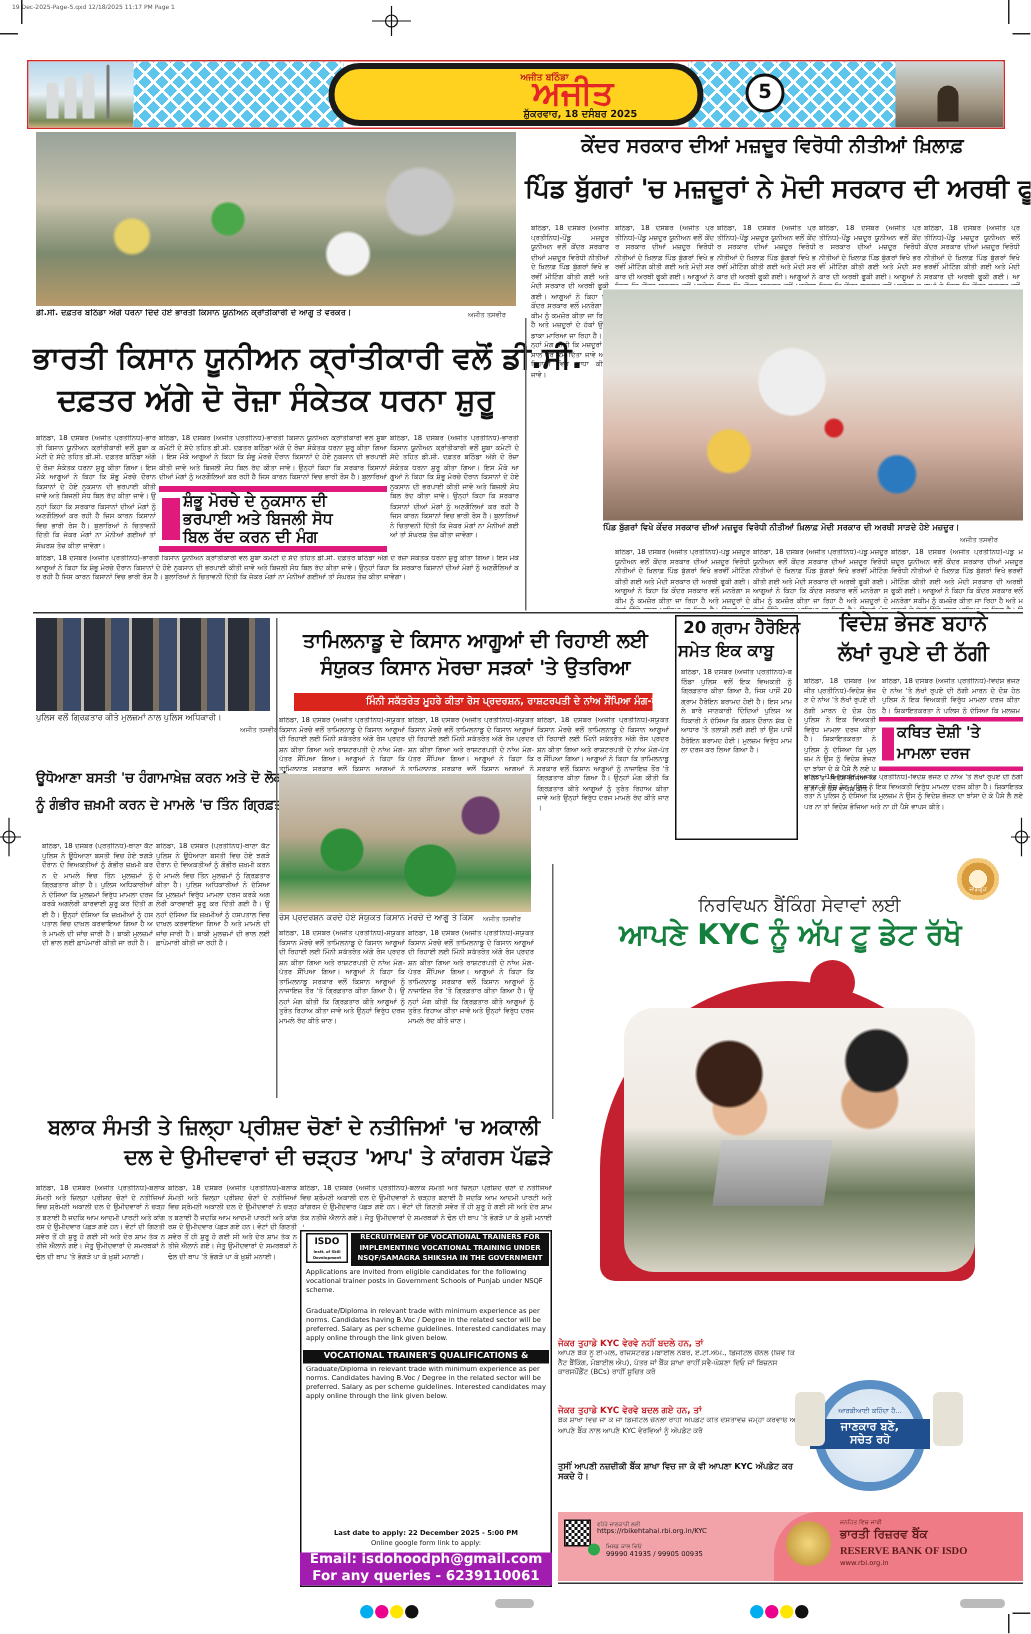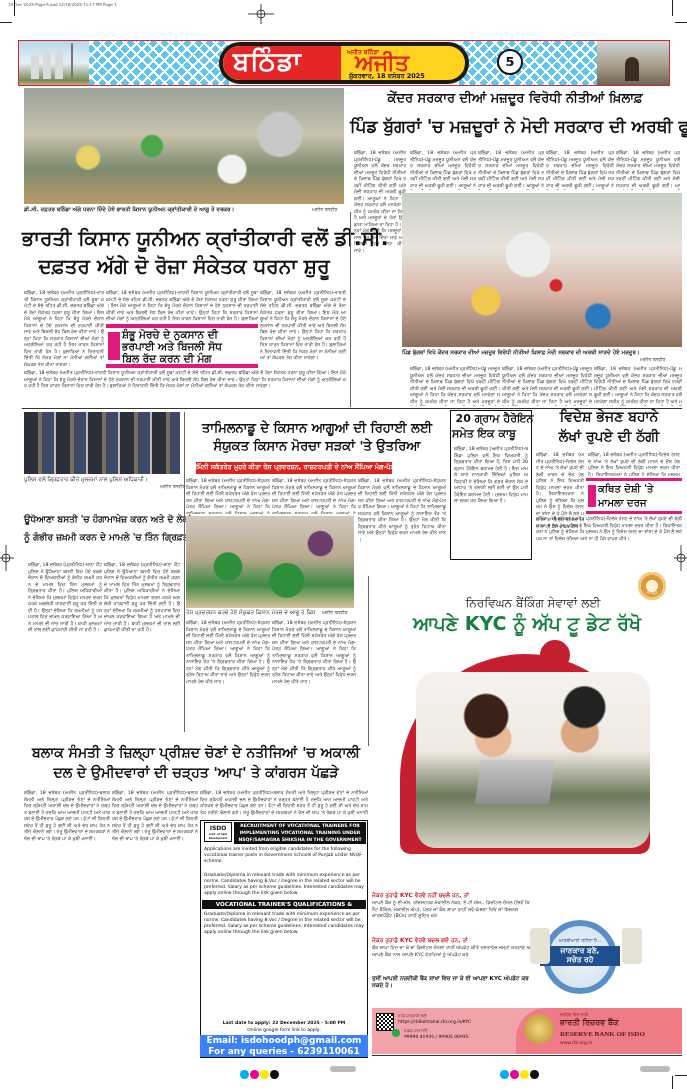--- a/index.html
+++ b/index.html
@@ -54,21 +54,21 @@
   .rbi-bar { background: #f2a3a9; }
   .rbi-logo-bg { background: #ee7b86; border-radius: 30px 0 0 0; }
   .rbi-seal { border-radius: 50%; background: radial-gradient(circle, #f2d77a, #b8892f); }
   .qr { background: repeating-conic-gradient(#111 0 25%, #fff 0 50%) 0 0/4px 4px; border: 1px solid #111; }
   .gold-badge { border-radius: 50%; background: radial-gradient(circle, #fff1d2 0 30%, #d79a3c 31% 55%, #f4c879 56% 70%, #c48630 71%); }
   
   .jobs-box { border: 1px solid #111; background: #fff; }
   .jobs-head { background: #111; color: #fff; font-size: 5.6px; font-weight: bold; text-align: center; line-height: 7px; }
   .jobs-sub { background: #111; color: #fff; font-size: 5.6px; font-weight: bold; text-align: center; line-height: 8px; }
   .jobs-text { font-size: 4.5px; line-height: 6px; color: #111; }
-  .jobs-foot { background: #3b82f6; color: #fff; font-size: 9px; font-weight: bold; text-align: center; line-height: 11px; }
+  .jobs-foot { background: #a21caf; color: #fff; font-size: 9px; font-weight: bold; text-align: center; line-height: 11px; }
   .reg-dot { width: 9px; height: 9px; border-radius: 50%; display: inline-block; margin-right: 1px; }
 </style>
 </head>
 <body>
 
 <div class="abs print-line">19 Dec-2025-Page-5.qxd  12/18/2025  11:17 PM  Page 1</div>
 <div class="abs crop" style="left:0;top:22px;width:12px;height:0.7px;"></div>
 <div class="abs crop" style="left:14px;top:0;width:0.7px;height:16px;"></div>
 <div class="abs crop" style="left:675px;top:22px;width:12px;height:0.7px;"></div>
 <div class="abs crop" style="left:672px;top:0;width:0.7px;height:16px;"></div>
@@ -97,23 +97,20 @@
 <div class="abs masthead">
   <div class="abs mh-photo-left">
     <div class="tower" style="left:12px;height:24px;"></div>
     <div class="tower" style="left:24px;height:28px;"></div>
     <div class="tower" style="left:36px;height:30px;"></div>
     <div class="tower" style="left:52px;width:2px;height:36px;background:#777;"></div>
   </div>
   <div class="abs diamonds" style="left:70px;top:0;width:140px;"></div>
   <div class="abs diamonds" style="left:440px;top:0;width:140px;"></div>
   <div class="abs pill">
-    <div class="abs pill-red">
-      <div class="abs city-name">ਬਠਿੰਡਾ</div>
-    </div>
     <div class="abs brand-small">ਅਜੀਤ ਬਠਿੰਡਾ</div>
     <div class="abs brand-name">ਅਜੀਤ</div>
     <div class="abs brand-date">ਸ਼ੁੱਕਰਵਾਰ, 18 ਦਸੰਬਰ 2025</div>
   </div>
   <div class="abs page-num">5</div>
   <div class="abs mh-photo-right">
     <div style="position:absolute;left:28px;top:16px;width:14px;height:24px;background:#3a2e22;border-radius:7px 7px 0 0;"></div>
   </div>
 </div>
 
@@ -159,21 +156,21 @@
 <div class="abs caption" style="left:24px;top:476px;width:160px;font-weight:normal;">ਪੁਲਿਸ ਵਲੋਂ ਗ੍ਰਿਫ਼ਤਾਰ ਕੀਤੇ ਮੁਲਜ਼ਮਾਂ ਨਾਲ ਪੁਲਿਸ ਅਧਿਕਾਰੀ।</div>
 <div class="abs credit" style="left:160px;top:484px;">ਅਜੀਤ ਤਸਵੀਰ</div>
 <div class="abs hl" style="left:24px;top:514px;width:160px;font-size:9px;text-align:left;">ਊਧੋਆਣਾ ਬਸਤੀ 'ਚ ਹੰਗਾਮਾਖ਼ੇਜ਼ ਕਰਨ ਅਤੇ ਦੋ ਲੋਕਾਂ</div>
 <div class="abs hl" style="left:24px;top:532px;width:160px;font-size:9px;text-align:left;">ਨੂੰ ਗੰਭੀਰ ਜ਼ਖ਼ਮੀ ਕਰਨ ਦੇ ਮਾਮਲੇ 'ਚ ਤਿੰਨ ਗ੍ਰਿਫ਼ਤਾਰ</div>
 <div class="abs body-text" style="left:28px;top:562px;width:74px;height:172px;">ਬਠਿੰਡਾ, 18 ਦਸੰਬਰ (ਪ੍ਰਤੀਨਿਧ)-ਥਾਣਾ ਕੈਂਟ ਪੁਲਿਸ ਨੇ ਊਧੋਆਣਾ ਬਸਤੀ ਵਿਚ ਹੋਏ ਝਗੜੇ ਦੌਰਾਨ ਦੋ ਵਿਅਕਤੀਆਂ ਨੂੰ ਗੰਭੀਰ ਜ਼ਖ਼ਮੀ ਕਰਨ ਦੇ ਮਾਮਲੇ ਵਿਚ ਤਿੰਨ ਮੁਲਜ਼ਮਾਂ ਨੂੰ ਗ੍ਰਿਫ਼ਤਾਰ ਕੀਤਾ ਹੈ। ਪੁਲਿਸ ਅਧਿਕਾਰੀਆਂ ਨੇ ਦੱਸਿਆ ਕਿ ਮੁਲਜ਼ਮਾਂ ਵਿਰੁੱਧ ਮਾਮਲਾ ਦਰਜ ਕਰਕੇ ਅਗਲੇਰੀ ਕਾਰਵਾਈ ਸ਼ੁਰੂ ਕਰ ਦਿੱਤੀ ਗਈ ਹੈ। ਉਨ੍ਹਾਂ ਦੱਸਿਆ ਕਿ ਜ਼ਖ਼ਮੀਆਂ ਨੂੰ ਹਸਪਤਾਲ ਵਿਚ ਦਾਖ਼ਲ ਕਰਵਾਇਆ ਗਿਆ ਹੈ ਅਤੇ ਮਾਮਲੇ ਦੀ ਜਾਂਚ ਜਾਰੀ ਹੈ। ਬਾਕੀ ਮੁਲਜ਼ਮਾਂ ਦੀ ਭਾਲ ਲਈ ਛਾਪੇਮਾਰੀ ਕੀਤੀ ਜਾ ਰਹੀ ਹੈ।</div>
 <div class="abs body-text" style="left:104px;top:562px;width:76px;height:172px;">ਬਠਿੰਡਾ, 18 ਦਸੰਬਰ (ਪ੍ਰਤੀਨਿਧ)-ਥਾਣਾ ਕੈਂਟ ਪੁਲਿਸ ਨੇ ਊਧੋਆਣਾ ਬਸਤੀ ਵਿਚ ਹੋਏ ਝਗੜੇ ਦੌਰਾਨ ਦੋ ਵਿਅਕਤੀਆਂ ਨੂੰ ਗੰਭੀਰ ਜ਼ਖ਼ਮੀ ਕਰਨ ਦੇ ਮਾਮਲੇ ਵਿਚ ਤਿੰਨ ਮੁਲਜ਼ਮਾਂ ਨੂੰ ਗ੍ਰਿਫ਼ਤਾਰ ਕੀਤਾ ਹੈ। ਪੁਲਿਸ ਅਧਿਕਾਰੀਆਂ ਨੇ ਦੱਸਿਆ ਕਿ ਮੁਲਜ਼ਮਾਂ ਵਿਰੁੱਧ ਮਾਮਲਾ ਦਰਜ ਕਰਕੇ ਅਗਲੇਰੀ ਕਾਰਵਾਈ ਸ਼ੁਰੂ ਕਰ ਦਿੱਤੀ ਗਈ ਹੈ। ਉਨ੍ਹਾਂ ਦੱਸਿਆ ਕਿ ਜ਼ਖ਼ਮੀਆਂ ਨੂੰ ਹਸਪਤਾਲ ਵਿਚ ਦਾਖ਼ਲ ਕਰਵਾਇਆ ਗਿਆ ਹੈ ਅਤੇ ਮਾਮਲੇ ਦੀ ਜਾਂਚ ਜਾਰੀ ਹੈ। ਬਾਕੀ ਮੁਲਜ਼ਮਾਂ ਦੀ ਭਾਲ ਲਈ ਛਾਪੇਮਾਰੀ ਕੀਤੀ ਜਾ ਰਹੀ ਹੈ।</div>
 <div class="abs col-rule" style="left:184px;top:412px;height:320px;"></div>
 
 <div class="abs hl" style="left:186px;top:420px;width:262px;font-size:13px;">ਤਾਮਿਲਨਾਡੂ ਦੇ ਕਿਸਾਨ ਆਗੂਆਂ ਦੀ ਰਿਹਾਈ ਲਈ</div>
 <div class="abs hl" style="left:186px;top:438px;width:262px;font-size:13px;">ਸੰਯੁਕਤ ਕਿਸਾਨ ਮੋਰਚਾ ਸੜਕਾਂ 'ਤੇ ਉਤਰਿਆ</div>
-<div class="abs red-strip" style="left:196px;top:462px;width:196px;height:12px;">ਮਿੰਨੀ ਸਕੱਤਰੇਤ ਮੂਹਰੇ ਕੀਤਾ ਰੋਸ ਪ੍ਰਦਰਸ਼ਨ, ਰਾਸ਼ਟਰਪਤੀ ਦੇ ਨਾਂਅ ਸੌਂਪਿਆ ਮੰਗ-ਪੱਤਰ</div>
+<div class="abs red-strip" style="left:196px;top:462px;width:239px;height:12px;padding-left:48px;">ਮਿੰਨੀ ਸਕੱਤਰੇਤ ਮੂਹਰੇ ਕੀਤਾ ਰੋਸ ਪ੍ਰਦਰਸ਼ਨ, ਰਾਸ਼ਟਰਪਤੀ ਦੇ ਨਾਂਅ ਸੌਂਪਿਆ ਮੰਗ-ਪੱਤਰ</div>
 <div class="abs body-text" style="left:186px;top:478px;width:84px;height:36px;">ਬਠਿੰਡਾ, 18 ਦਸੰਬਰ (ਅਜੀਤ ਪ੍ਰਤੀਨਿਧ)-ਸੰਯੁਕਤ ਕਿਸਾਨ ਮੋਰਚੇ ਵਲੋਂ ਤਾਮਿਲਨਾਡੂ ਦੇ ਕਿਸਾਨ ਆਗੂਆਂ ਦੀ ਰਿਹਾਈ ਲਈ ਮਿੰਨੀ ਸਕੱਤਰੇਤ ਅੱਗੇ ਰੋਸ ਪ੍ਰਦਰਸ਼ਨ ਕੀਤਾ ਗਿਆ ਅਤੇ ਰਾਸ਼ਟਰਪਤੀ ਦੇ ਨਾਂਅ ਮੰਗ-ਪੱਤਰ ਸੌਂਪਿਆ ਗਿਆ। ਆਗੂਆਂ ਨੇ ਕਿਹਾ ਕਿ ਤਾਮਿਲਨਾਡੂ ਸਰਕਾਰ ਵਲੋਂ ਕਿਸਾਨ ਆਗੂਆਂ ਨੂੰ ਨਾਜਾਇਜ਼ ਤੌਰ 'ਤੇ ਗ੍ਰਿਫ਼ਤਾਰ ਕੀਤਾ ਗਿਆ ਹੈ। ਉਨ੍ਹਾਂ ਮੰਗ ਕੀਤੀ ਕਿ ਗ੍ਰਿਫ਼ਤਾਰ ਕੀਤੇ ਆਗੂਆਂ ਨੂੰ ਤੁਰੰਤ ਰਿਹਾਅ ਕੀਤਾ ਜਾਵੇ ਅਤੇ ਉਨ੍ਹਾਂ ਵਿਰੁੱਧ ਦਰਜ ਮਾਮਲੇ ਰੱਦ ਕੀਤੇ ਜਾਣ।</div>
 <div class="abs body-text" style="left:272px;top:478px;width:84px;height:36px;">ਬਠਿੰਡਾ, 18 ਦਸੰਬਰ (ਅਜੀਤ ਪ੍ਰਤੀਨਿਧ)-ਸੰਯੁਕਤ ਕਿਸਾਨ ਮੋਰਚੇ ਵਲੋਂ ਤਾਮਿਲਨਾਡੂ ਦੇ ਕਿਸਾਨ ਆਗੂਆਂ ਦੀ ਰਿਹਾਈ ਲਈ ਮਿੰਨੀ ਸਕੱਤਰੇਤ ਅੱਗੇ ਰੋਸ ਪ੍ਰਦਰਸ਼ਨ ਕੀਤਾ ਗਿਆ ਅਤੇ ਰਾਸ਼ਟਰਪਤੀ ਦੇ ਨਾਂਅ ਮੰਗ-ਪੱਤਰ ਸੌਂਪਿਆ ਗਿਆ। ਆਗੂਆਂ ਨੇ ਕਿਹਾ ਕਿ ਤਾਮਿਲਨਾਡੂ ਸਰਕਾਰ ਵਲੋਂ ਕਿਸਾਨ ਆਗੂਆਂ ਨੂੰ ਨਾਜਾਇਜ਼ ਤੌਰ 'ਤੇ ਗ੍ਰਿਫ਼ਤਾਰ ਕੀਤਾ ਗਿਆ ਹੈ। ਉਨ੍ਹਾਂ ਮੰਗ ਕੀਤੀ ਕਿ ਗ੍ਰਿਫ਼ਤਾਰ ਕੀਤੇ ਆਗੂਆਂ ਨੂੰ ਤੁਰੰਤ ਰਿਹਾਅ ਕੀਤਾ ਜਾਵੇ ਅਤੇ ਉਨ੍ਹਾਂ ਵਿਰੁੱਧ ਦਰਜ ਮਾਮਲੇ ਰੱਦ ਕੀਤੇ ਜਾਣ।</div>
 <div class="abs body-text" style="left:358px;top:478px;width:88px;height:98px;">ਬਠਿੰਡਾ, 18 ਦਸੰਬਰ (ਅਜੀਤ ਪ੍ਰਤੀਨਿਧ)-ਸੰਯੁਕਤ ਕਿਸਾਨ ਮੋਰਚੇ ਵਲੋਂ ਤਾਮਿਲਨਾਡੂ ਦੇ ਕਿਸਾਨ ਆਗੂਆਂ ਦੀ ਰਿਹਾਈ ਲਈ ਮਿੰਨੀ ਸਕੱਤਰੇਤ ਅੱਗੇ ਰੋਸ ਪ੍ਰਦਰਸ਼ਨ ਕੀਤਾ ਗਿਆ ਅਤੇ ਰਾਸ਼ਟਰਪਤੀ ਦੇ ਨਾਂਅ ਮੰਗ-ਪੱਤਰ ਸੌਂਪਿਆ ਗਿਆ। ਆਗੂਆਂ ਨੇ ਕਿਹਾ ਕਿ ਤਾਮਿਲਨਾਡੂ ਸਰਕਾਰ ਵਲੋਂ ਕਿਸਾਨ ਆਗੂਆਂ ਨੂੰ ਨਾਜਾਇਜ਼ ਤੌਰ 'ਤੇ ਗ੍ਰਿਫ਼ਤਾਰ ਕੀਤਾ ਗਿਆ ਹੈ। ਉਨ੍ਹਾਂ ਮੰਗ ਕੀਤੀ ਕਿ ਗ੍ਰਿਫ਼ਤਾਰ ਕੀਤੇ ਆਗੂਆਂ ਨੂੰ ਤੁਰੰਤ ਰਿਹਾਅ ਕੀਤਾ ਜਾਵੇ ਅਤੇ ਉਨ੍ਹਾਂ ਵਿਰੁੱਧ ਦਰਜ ਮਾਮਲੇ ਰੱਦ ਕੀਤੇ ਜਾਣ।</div>
 <div class="abs photo farmers" style="left:186px;top:516px;width:168px;height:92px;"></div>
 <div class="abs caption" style="left:186px;top:609px;width:130px;font-weight:normal;white-space:nowrap;overflow:hidden;">ਰੋਸ ਪ੍ਰਦਰਸ਼ਨ ਕਰਦੇ ਹੋਏ ਸੰਯੁਕਤ ਕਿਸਾਨ ਮੋਰਚੇ ਦੇ ਆਗੂ ਤੇ ਕਿਸਾਨ।</div>
 <div class="abs credit" style="left:322px;top:610px;">ਅਜੀਤ ਤਸਵੀਰ</div>
 <div class="abs body-text" style="left:186px;top:620px;width:84px;height:112px;">ਬਠਿੰਡਾ, 18 ਦਸੰਬਰ (ਅਜੀਤ ਪ੍ਰਤੀਨਿਧ)-ਸੰਯੁਕਤ ਕਿਸਾਨ ਮੋਰਚੇ ਵਲੋਂ ਤਾਮਿਲਨਾਡੂ ਦੇ ਕਿਸਾਨ ਆਗੂਆਂ ਦੀ ਰਿਹਾਈ ਲਈ ਮਿੰਨੀ ਸਕੱਤਰੇਤ ਅੱਗੇ ਰੋਸ ਪ੍ਰਦਰਸ਼ਨ ਕੀਤਾ ਗਿਆ ਅਤੇ ਰਾਸ਼ਟਰਪਤੀ ਦੇ ਨਾਂਅ ਮੰਗ-ਪੱਤਰ ਸੌਂਪਿਆ ਗਿਆ। ਆਗੂਆਂ ਨੇ ਕਿਹਾ ਕਿ ਤਾਮਿਲਨਾਡੂ ਸਰਕਾਰ ਵਲੋਂ ਕਿਸਾਨ ਆਗੂਆਂ ਨੂੰ ਨਾਜਾਇਜ਼ ਤੌਰ 'ਤੇ ਗ੍ਰਿਫ਼ਤਾਰ ਕੀਤਾ ਗਿਆ ਹੈ। ਉਨ੍ਹਾਂ ਮੰਗ ਕੀਤੀ ਕਿ ਗ੍ਰਿਫ਼ਤਾਰ ਕੀਤੇ ਆਗੂਆਂ ਨੂੰ ਤੁਰੰਤ ਰਿਹਾਅ ਕੀਤਾ ਜਾਵੇ ਅਤੇ ਉਨ੍ਹਾਂ ਵਿਰੁੱਧ ਦਰਜ ਮਾਮਲੇ ਰੱਦ ਕੀਤੇ ਜਾਣ।</div>
 <div class="abs body-text" style="left:272px;top:620px;width:84px;height:112px;">ਬਠਿੰਡਾ, 18 ਦਸੰਬਰ (ਅਜੀਤ ਪ੍ਰਤੀਨਿਧ)-ਸੰਯੁਕਤ ਕਿਸਾਨ ਮੋਰਚੇ ਵਲੋਂ ਤਾਮਿਲਨਾਡੂ ਦੇ ਕਿਸਾਨ ਆਗੂਆਂ ਦੀ ਰਿਹਾਈ ਲਈ ਮਿੰਨੀ ਸਕੱਤਰੇਤ ਅੱਗੇ ਰੋਸ ਪ੍ਰਦਰਸ਼ਨ ਕੀਤਾ ਗਿਆ ਅਤੇ ਰਾਸ਼ਟਰਪਤੀ ਦੇ ਨਾਂਅ ਮੰਗ-ਪੱਤਰ ਸੌਂਪਿਆ ਗਿਆ। ਆਗੂਆਂ ਨੇ ਕਿਹਾ ਕਿ ਤਾਮਿਲਨਾਡੂ ਸਰਕਾਰ ਵਲੋਂ ਕਿਸਾਨ ਆਗੂਆਂ ਨੂੰ ਨਾਜਾਇਜ਼ ਤੌਰ 'ਤੇ ਗ੍ਰਿਫ਼ਤਾਰ ਕੀਤਾ ਗਿਆ ਹੈ। ਉਨ੍ਹਾਂ ਮੰਗ ਕੀਤੀ ਕਿ ਗ੍ਰਿਫ਼ਤਾਰ ਕੀਤੇ ਆਗੂਆਂ ਨੂੰ ਤੁਰੰਤ ਰਿਹਾਅ ਕੀਤਾ ਜਾਵੇ ਅਤੇ ਉਨ੍ਹਾਂ ਵਿਰੁੱਧ ਦਰਜ ਮਾਮਲੇ ਰੱਦ ਕੀਤੇ ਜਾਣ।</div>
 
 <div class="abs boxed-hl" style="left:450px;top:410px;width:82px;height:150px;"></div>
@@ -228,21 +225,21 @@
 <div class="abs rbi-seal" style="left:524px;top:1014px;width:30px;height:30px;"></div>
 <div class="abs" style="left:560px;top:1012px;font-size:4px;color:#5a1a1a;">ਜਨਹਿਤ ਵਿਚ ਜਾਰੀ</div>
 <div class="abs" style="left:560px;top:1018px;font-size:8px;font-weight:bold;color:#5a1a1a;white-space:nowrap;">ਭਾਰਤੀ ਰਿਜ਼ਰਵ ਬੈਂਕ</div>
 <div class="abs" style="left:560px;top:1030px;font-family:'Liberation Serif',serif;font-size:7px;font-weight:bold;color:#5a1a1a;white-space:nowrap;">RESERVE BANK OF ISDO</div>
 <div class="abs" style="left:560px;top:1040px;font-size:4.5px;color:#5a1a1a;">www.rbi.org.in</div>
 <div class="abs hrule" style="left:372px;top:1055px;width:310px;"></div>
 
 <div class="abs col-rule" style="left:368px;top:576px;height:170px;"></div>
 
 <div class="abs hl" style="left:24px;top:744px;width:344px;font-size:14px;">ਬਲਾਕ ਸੰਮਤੀ ਤੇ ਜ਼ਿਲ੍ਹਾ ਪ੍ਰੀਸ਼ਦ ਚੋਣਾਂ ਦੇ ਨਤੀਜਿਆਂ 'ਚ ਅਕਾਲੀ</div>
-<div class="abs hl" style="left:24px;top:764px;width:344px;font-size:14px;">ਦਲ ਦੇ ਉਮੀਦਵਾਰਾਂ ਦੀ ਚੜ੍ਹਤ 'ਆਪ' ਤੇ ਕਾਂਗਰਸ ਪੱਛੜੇ</div>
+<div class="abs hl" style="left:24px;top:764px;width:344px;font-size:14px;text-align:right;">ਦਲ ਦੇ ਉਮੀਦਵਾਰਾਂ ਦੀ ਚੜ੍ਹਤ 'ਆਪ' ਤੇ ਕਾਂਗਰਸ ਪੱਛੜੇ</div>
 <div class="abs body-text" style="left:24px;top:790px;width:86px;height:270px;">ਬਠਿੰਡਾ, 18 ਦਸੰਬਰ (ਅਜੀਤ ਪ੍ਰਤੀਨਿਧ)-ਬਲਾਕ ਸੰਮਤੀ ਅਤੇ ਜ਼ਿਲ੍ਹਾ ਪ੍ਰੀਸ਼ਦ ਚੋਣਾਂ ਦੇ ਨਤੀਜਿਆਂ ਵਿਚ ਸ਼੍ਰੋਮਣੀ ਅਕਾਲੀ ਦਲ ਦੇ ਉਮੀਦਵਾਰਾਂ ਨੇ ਚੜ੍ਹਤ ਬਣਾਈ ਹੈ ਜਦਕਿ ਆਮ ਆਦਮੀ ਪਾਰਟੀ ਅਤੇ ਕਾਂਗਰਸ ਦੇ ਉਮੀਦਵਾਰ ਪੱਛੜ ਗਏ ਹਨ। ਵੋਟਾਂ ਦੀ ਗਿਣਤੀ ਸਵੇਰ ਤੋਂ ਹੀ ਸ਼ੁਰੂ ਹੋ ਗਈ ਸੀ ਅਤੇ ਦੇਰ ਸ਼ਾਮ ਤੱਕ ਨਤੀਜੇ ਐਲਾਨੇ ਗਏ। ਜੇਤੂ ਉਮੀਦਵਾਰਾਂ ਦੇ ਸਮਰਥਕਾਂ ਨੇ ਢੋਲ ਦੀ ਥਾਪ 'ਤੇ ਭੰਗੜੇ ਪਾ ਕੇ ਖ਼ੁਸ਼ੀ ਮਨਾਈ।</div>
 <div class="abs body-text" style="left:112px;top:790px;width:86px;height:270px;">ਬਠਿੰਡਾ, 18 ਦਸੰਬਰ (ਅਜੀਤ ਪ੍ਰਤੀਨਿਧ)-ਬਲਾਕ ਸੰਮਤੀ ਅਤੇ ਜ਼ਿਲ੍ਹਾ ਪ੍ਰੀਸ਼ਦ ਚੋਣਾਂ ਦੇ ਨਤੀਜਿਆਂ ਵਿਚ ਸ਼੍ਰੋਮਣੀ ਅਕਾਲੀ ਦਲ ਦੇ ਉਮੀਦਵਾਰਾਂ ਨੇ ਚੜ੍ਹਤ ਬਣਾਈ ਹੈ ਜਦਕਿ ਆਮ ਆਦਮੀ ਪਾਰਟੀ ਅਤੇ ਕਾਂਗਰਸ ਦੇ ਉਮੀਦਵਾਰ ਪੱਛੜ ਗਏ ਹਨ। ਵੋਟਾਂ ਦੀ ਗਿਣਤੀ ਸਵੇਰ ਤੋਂ ਹੀ ਸ਼ੁਰੂ ਹੋ ਗਈ ਸੀ ਅਤੇ ਦੇਰ ਸ਼ਾਮ ਤੱਕ ਨਤੀਜੇ ਐਲਾਨੇ ਗਏ। ਜੇਤੂ ਉਮੀਦਵਾਰਾਂ ਦੇ ਸਮਰਥਕਾਂ ਨੇ ਢੋਲ ਦੀ ਥਾਪ 'ਤੇ ਭੰਗੜੇ ਪਾ ਕੇ ਖ਼ੁਸ਼ੀ ਮਨਾਈ।</div>
 <div class="abs body-text" style="left:200px;top:790px;width:168px;height:28px;">ਬਠਿੰਡਾ, 18 ਦਸੰਬਰ (ਅਜੀਤ ਪ੍ਰਤੀਨਿਧ)-ਬਲਾਕ ਸੰਮਤੀ ਅਤੇ ਜ਼ਿਲ੍ਹਾ ਪ੍ਰੀਸ਼ਦ ਚੋਣਾਂ ਦੇ ਨਤੀਜਿਆਂ ਵਿਚ ਸ਼੍ਰੋਮਣੀ ਅਕਾਲੀ ਦਲ ਦੇ ਉਮੀਦਵਾਰਾਂ ਨੇ ਚੜ੍ਹਤ ਬਣਾਈ ਹੈ ਜਦਕਿ ਆਮ ਆਦਮੀ ਪਾਰਟੀ ਅਤੇ ਕਾਂਗਰਸ ਦੇ ਉਮੀਦਵਾਰ ਪੱਛੜ ਗਏ ਹਨ। ਵੋਟਾਂ ਦੀ ਗਿਣਤੀ ਸਵੇਰ ਤੋਂ ਹੀ ਸ਼ੁਰੂ ਹੋ ਗਈ ਸੀ ਅਤੇ ਦੇਰ ਸ਼ਾਮ ਤੱਕ ਨਤੀਜੇ ਐਲਾਨੇ ਗਏ। ਜੇਤੂ ਉਮੀਦਵਾਰਾਂ ਦੇ ਸਮਰਥਕਾਂ ਨੇ ਢੋਲ ਦੀ ਥਾਪ 'ਤੇ ਭੰਗੜੇ ਪਾ ਕੇ ਖ਼ੁਸ਼ੀ ਮਨਾਈ।</div>
 
 <div class="abs jobs-box" style="left:200px;top:820px;width:168px;height:238px;"></div>
 <div class="abs" style="left:204px;top:822px;width:28px;height:20px;border:1px solid #111;font-size:6px;font-weight:bold;line-height:10px;text-align:center;">
   <div>ISDO</div>
   <div style="font-size:2.5px;line-height:4px;">Instt. of Skill Development</div>
 </div>
 <div class="abs jobs-head" style="left:234px;top:822px;width:132px;height:22px;overflow:hidden;font-size:4.6px;line-height:7px;">RECRUITMENT OF VOCATIONAL TRAINERS FOR IMPLEMENTING VOCATIONAL TRAINING UNDER NSQF/SAMAGRA SHIKSHA IN THE GOVERNMENT SCHOOLS IN PUNJAB</div>

